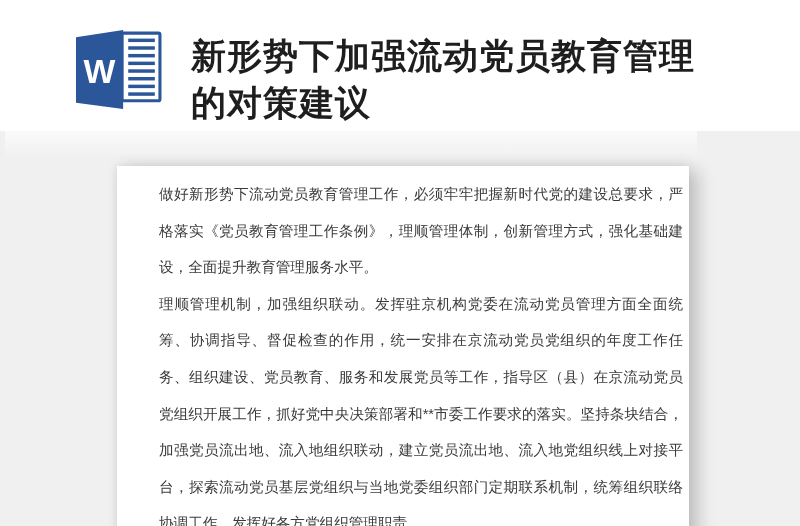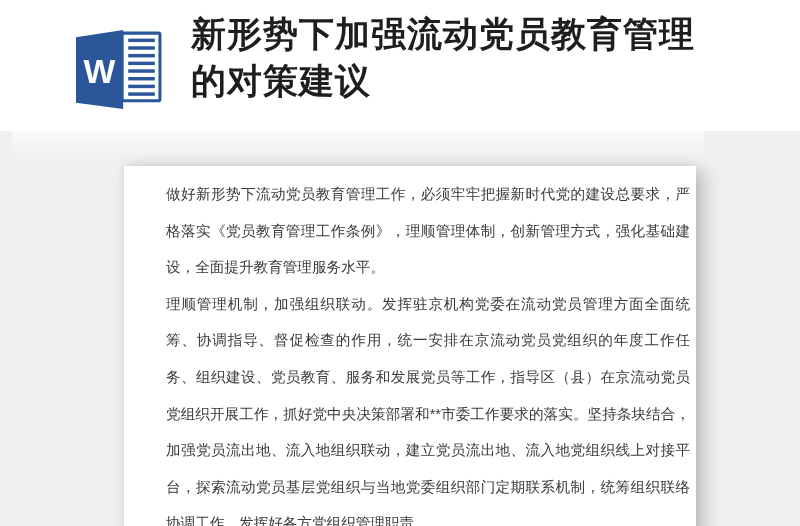--- a/index.html
+++ b/index.html
@@ -28,29 +28,29 @@
   }
   .file-icon svg{width:100%;height:100%;display:block;}
   .flag-shape{fill:var(--brand-blue);}
   .doc-sheet{fill:#ffffff;stroke:var(--brand-blue);stroke-width:3;}
   .doc-line{stroke:var(--brand-blue);stroke-width:3.4;}
   .flag-letter{
     fill:#ffffff;font-family:"Liberation Sans","DejaVu Sans",sans-serif;
     font-weight:bold;font-size:33px;
   }
   .doc-title{
-    position:absolute;left:191px;top:10px;width:520px;margin:0;
+    position:absolute;left:191px;top:32px;width:520px;margin:0;
     font-size:35px;line-height:47px;font-weight:bold;letter-spacing:1px;
     color:var(--title-text);
     word-break:break-all;
   }
 
   
   .preview-area{
-    position:absolute;left:12px;top:131px;width:692px;height:395px;
+    position:absolute;left:5px;top:131px;width:692px;height:395px;
     background:linear-gradient(180deg,#fafafa 0px,var(--content-bg) 28px);
   }
   .doc-page{
     position:absolute;left:112px;top:35px;width:572px;height:760px;
     box-sizing:border-box;
     background:var(--page-bg);
     padding:10px 6px 0 42px;
     box-shadow:10px 5px 16px rgba(0,0,0,0.18),
                0 -3px 12px rgba(0,0,0,0.06),
                -2px 0 6px rgba(0,0,0,0.04);

